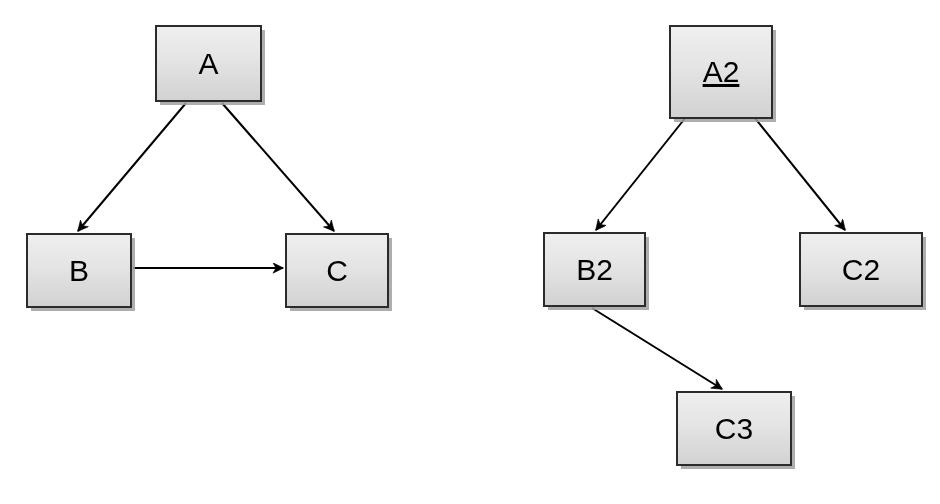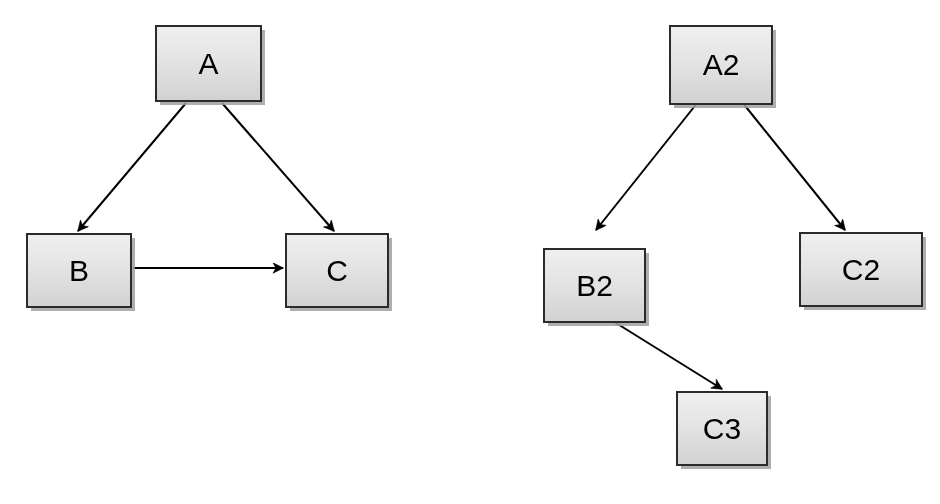--- a/index.html
+++ b/index.html
@@ -68,29 +68,29 @@
   </div>
 
   <div class="node" style="left: 26px; top: 233px; width: 106px; height: 75px;">
     <span class="node-label">B</span>
   </div>
 
   <div class="node" style="left: 285px; top: 233px; width: 104px; height: 75px;">
     <span class="node-label">C</span>
   </div>
 
-  <div class="node" style="left: 669px; top: 25px; width: 104px; height: 80px;">
+  <div class="node" style="left: 669px; top: 25px; width: 104px; height: 94px; text-decoration: underline;">
     <span class="node-label">A2</span>
   </div>
 
-  <div class="node" style="left: 543px; top: 248px; width: 103px; height: 75px;">
+  <div class="node" style="left: 543px; top: 232px; width: 103px; height: 75px;">
     <span class="node-label">B2</span>
   </div>
 
   <div class="node" style="left: 799px; top: 232px; width: 124px; height: 75px;">
     <span class="node-label">C2</span>
   </div>
 
-  <div class="node" style="left: 676px; top: 391px; width: 92px; height: 75px;">
+  <div class="node" style="left: 676px; top: 391px; width: 116px; height: 75px;">
     <span class="node-label">C3</span>
   </div>
 
 </div>
 
 </body></html>

